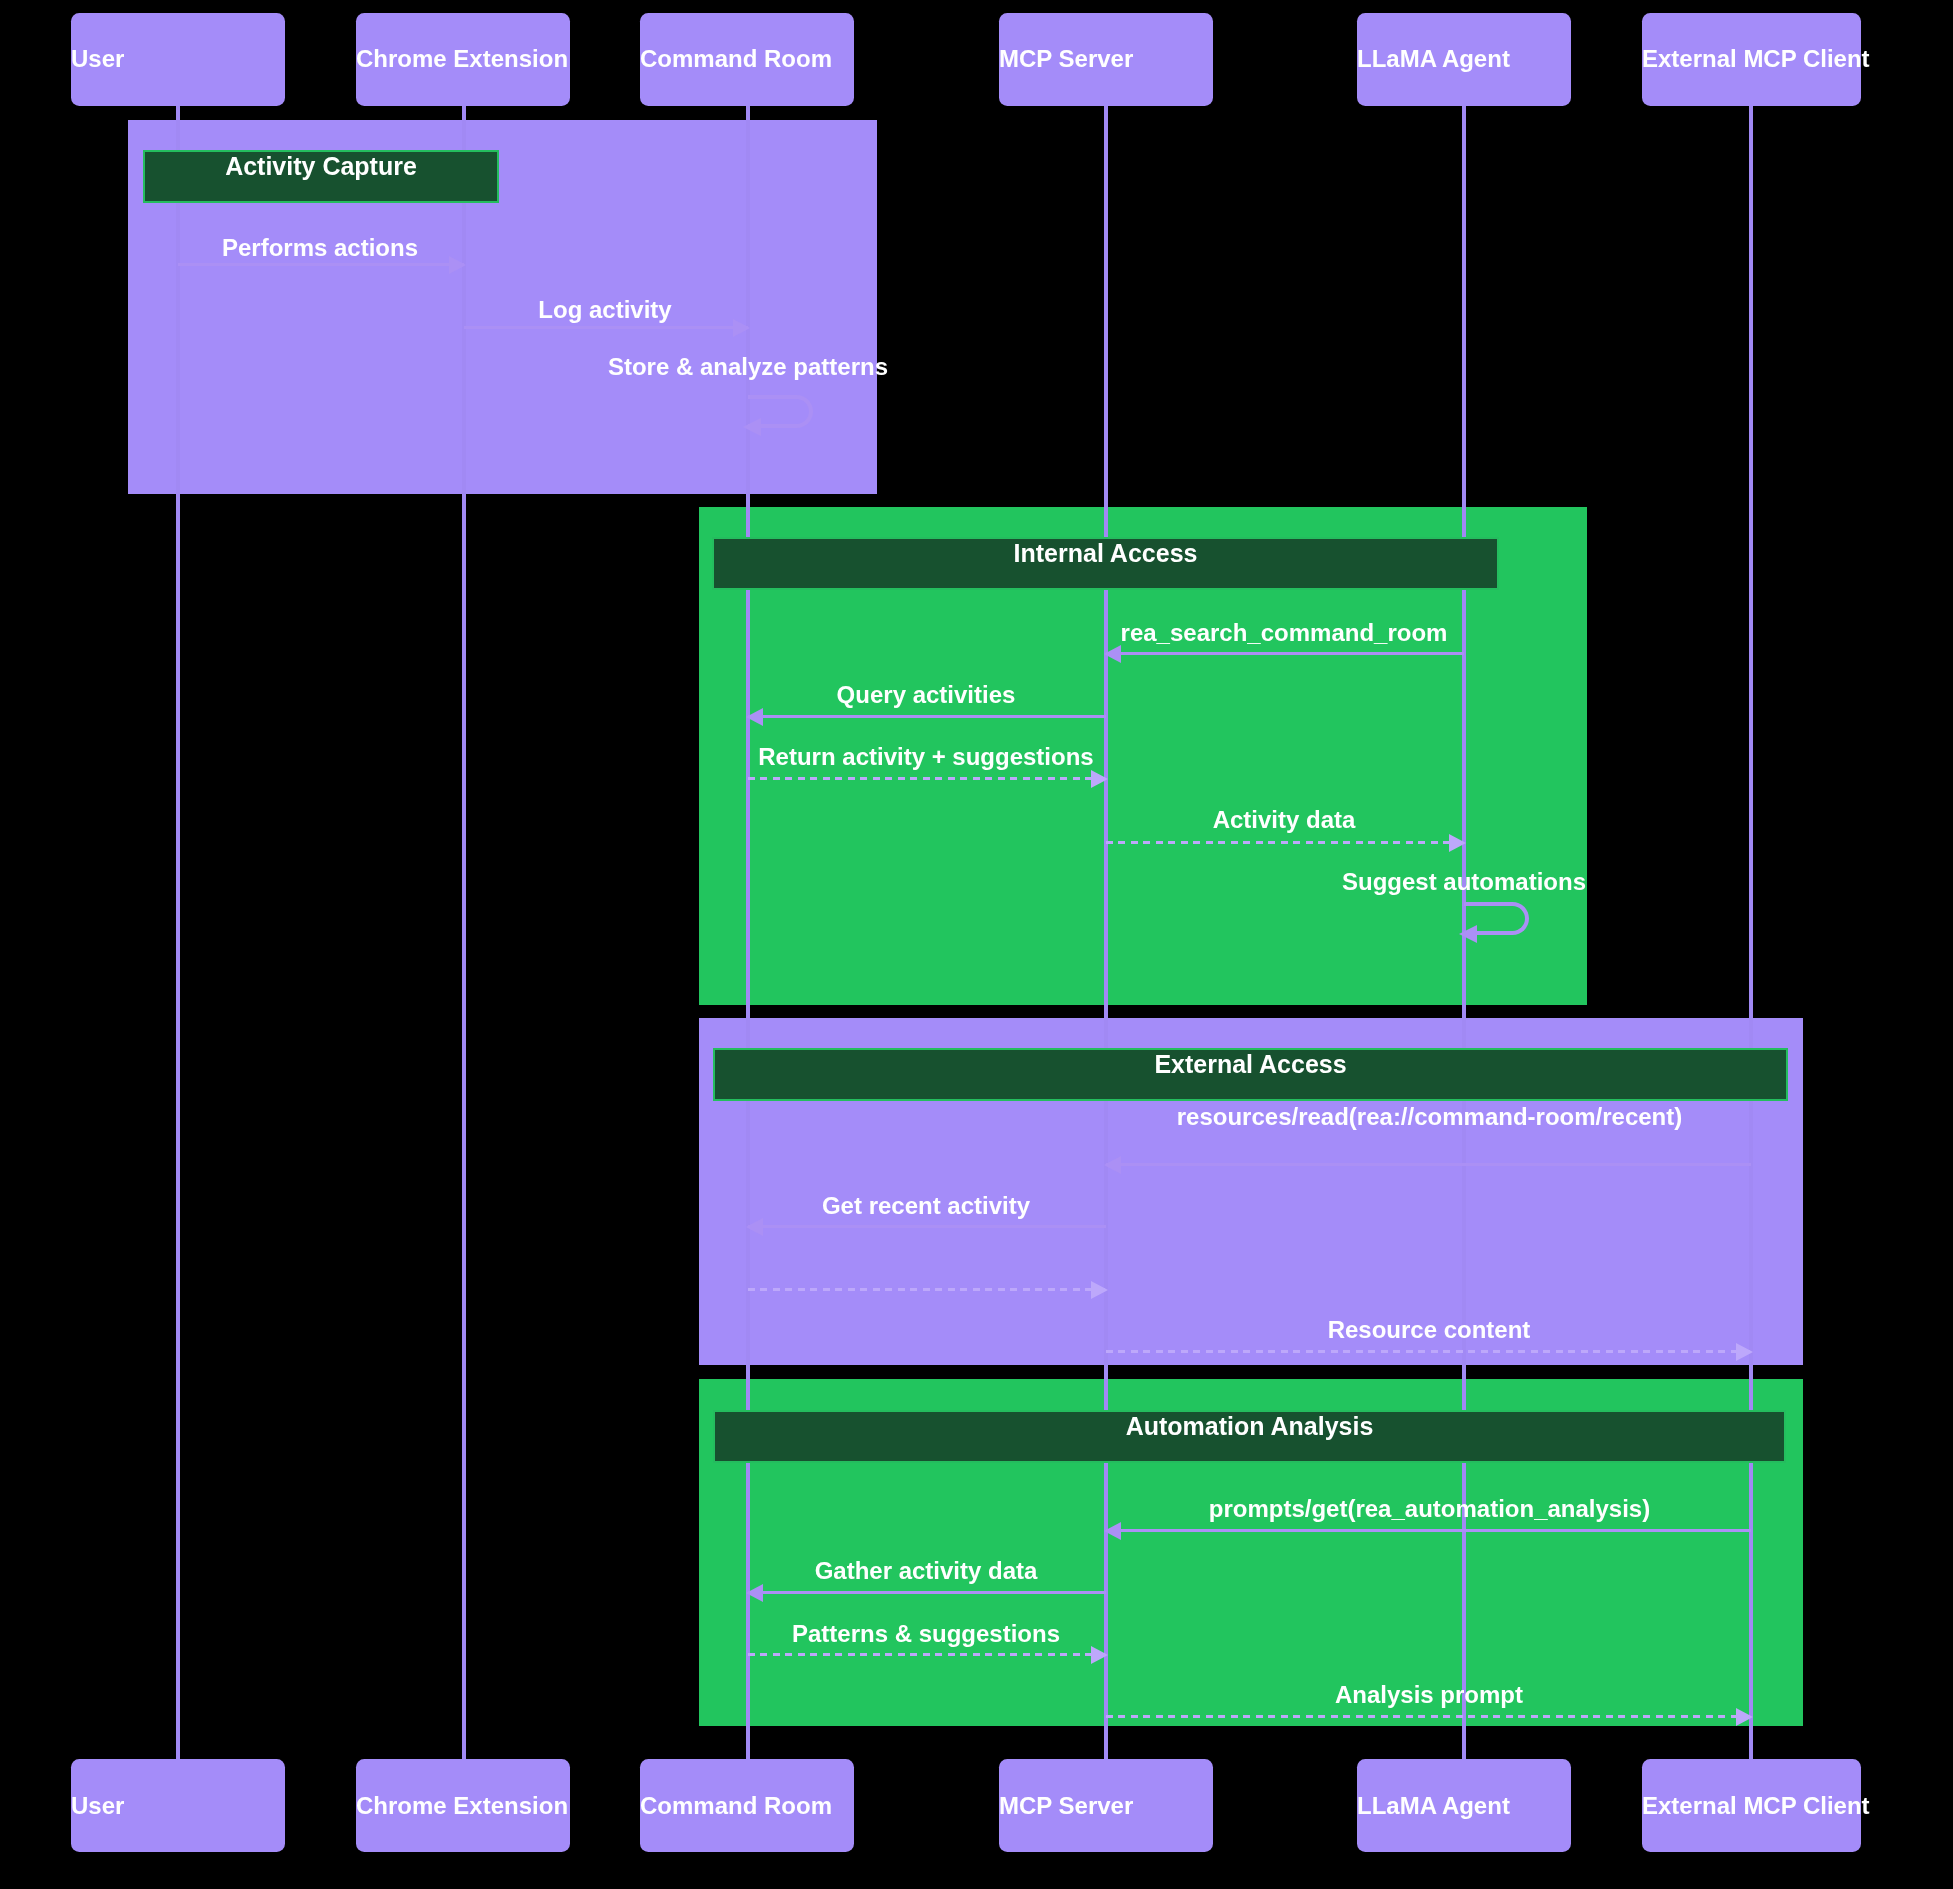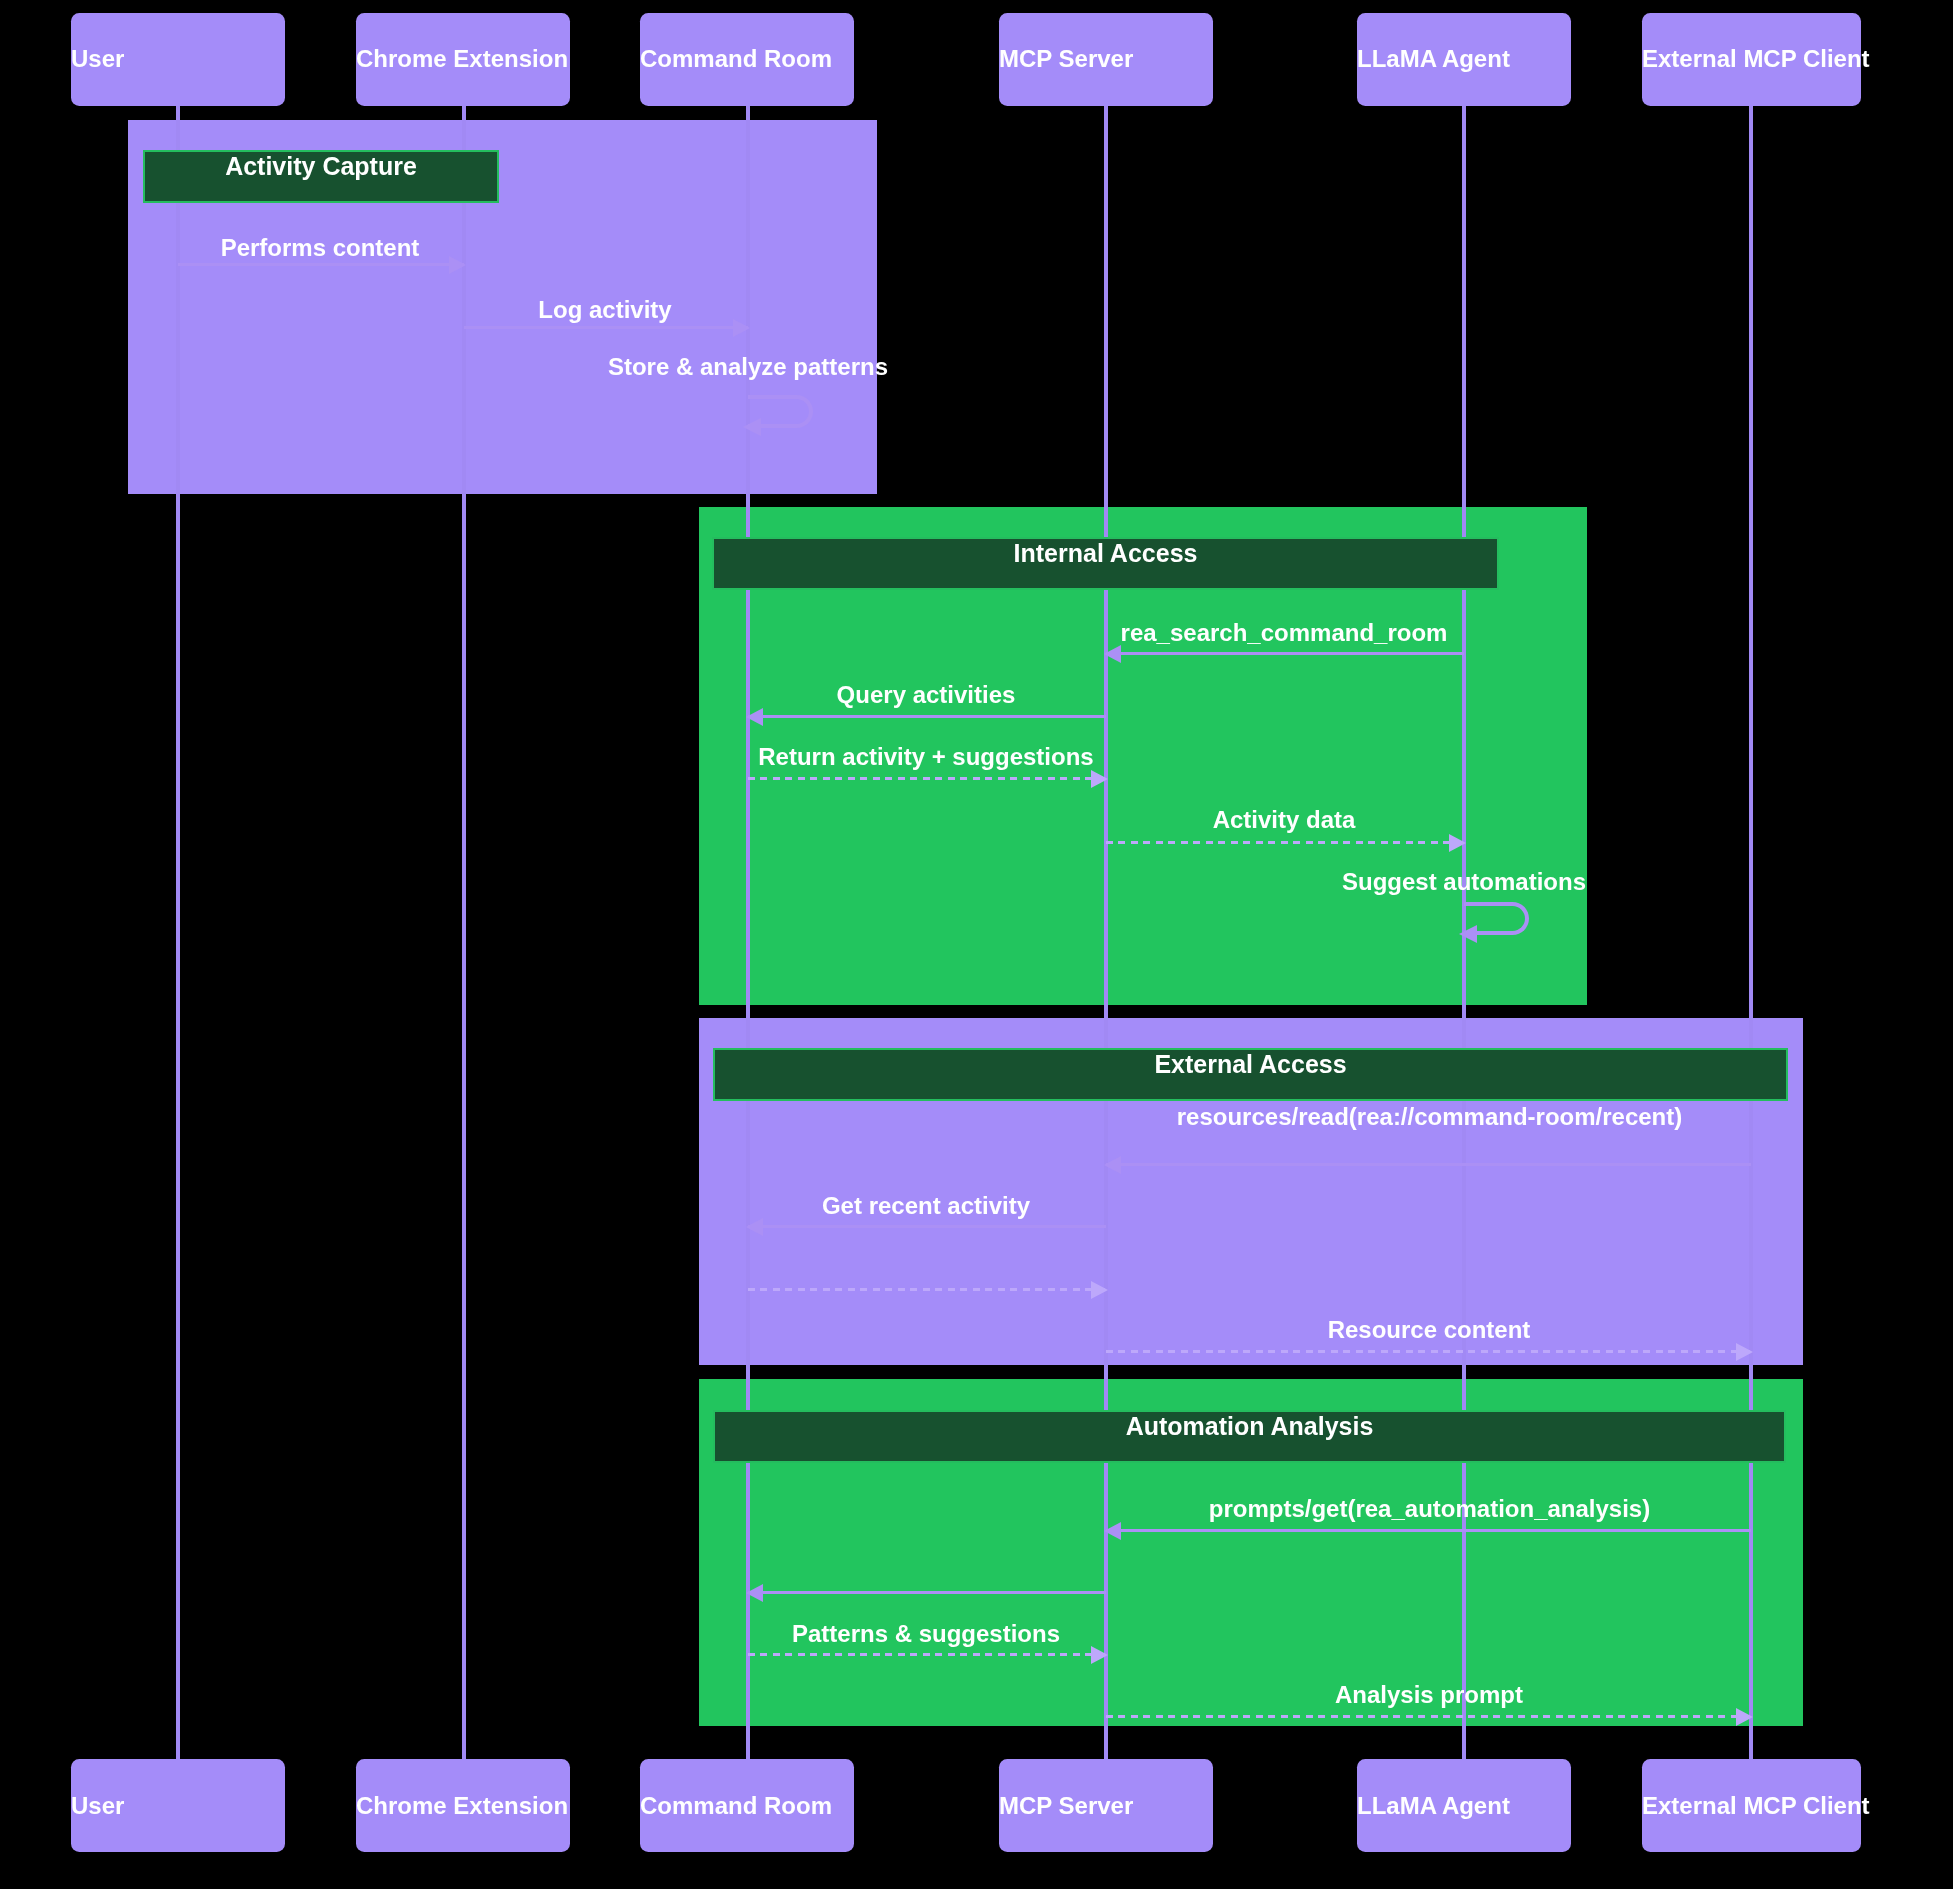--- a/index.html
+++ b/index.html
@@ -68,21 +68,21 @@
   <div class="section-label" style="left:713px;top:1048px;width:1075px;">
     <span>External Access</span>
   </div>
   <div class="section-label" style="left:712px;top:537px;width:787px;">
     <span>Internal Access</span>
   </div>
   <div class="section-label" style="left:713px;top:1410px;width:1073px;">
     <span>Automation Analysis</span>
   </div>
 
-  <div class="msg-text" style="left:71px;top:231px;width:498px;">Performs content</div>
+  <div class="msg-text" style="left:71px;top:231px;width:498px;">Performs actions</div>
   <div class="arrow solid" style="left:178px;top:263px;width:286px;">
     <span class="head right"></span>
   </div>
 
   <div class="msg-text" style="left:356px;top:293px;width:498px;">Log activity</div>
   <div class="arrow solid" style="left:464px;top:326px;width:284px;">
     <span class="head right"></span>
   </div>
 
   <div class="msg-text" style="left:499px;top:350px;width:498px;">Store &amp; analyze patterns</div>
@@ -132,20 +132,21 @@
   <div class="msg-text" style="left:1180px;top:1313px;width:498px;">Resource content</div>
   <div class="arrow dashed" style="left:1106px;top:1350px;width:645px;">
     <span class="head right"></span>
   </div>
 
   <div class="msg-text" style="left:1097px;top:1492px;width:665px;">prompts/get(rea_automation_analysis)</div>
   <div class="arrow solid" style="left:1106px;top:1529px;width:645px;">
     <span class="head left"></span>
   </div>
 
+  <div class="msg-text" style="left:677px;top:1554px;width:498px;">Gather activity data</div>
   <div class="arrow solid" style="left:748px;top:1591px;width:358px;">
     <span class="head left"></span>
   </div>
 
   <div class="msg-text" style="left:677px;top:1617px;width:498px;">Patterns &amp; suggestions</div>
   <div class="arrow dashed" style="left:748px;top:1653px;width:358px;">
     <span class="head right"></span>
   </div>
 
   <div class="msg-text" style="left:1180px;top:1678px;width:498px;">Analysis prompt</div>

